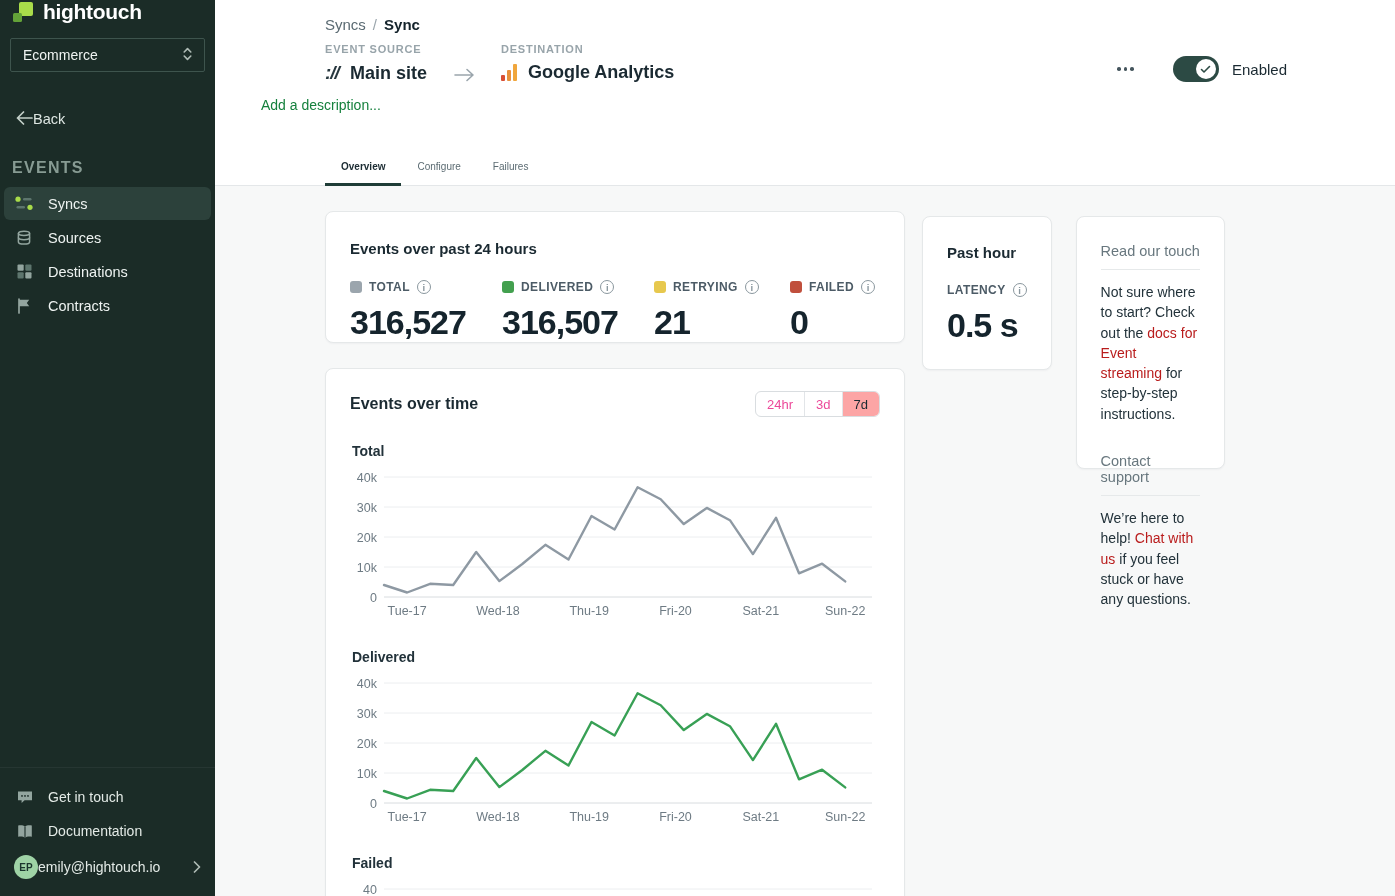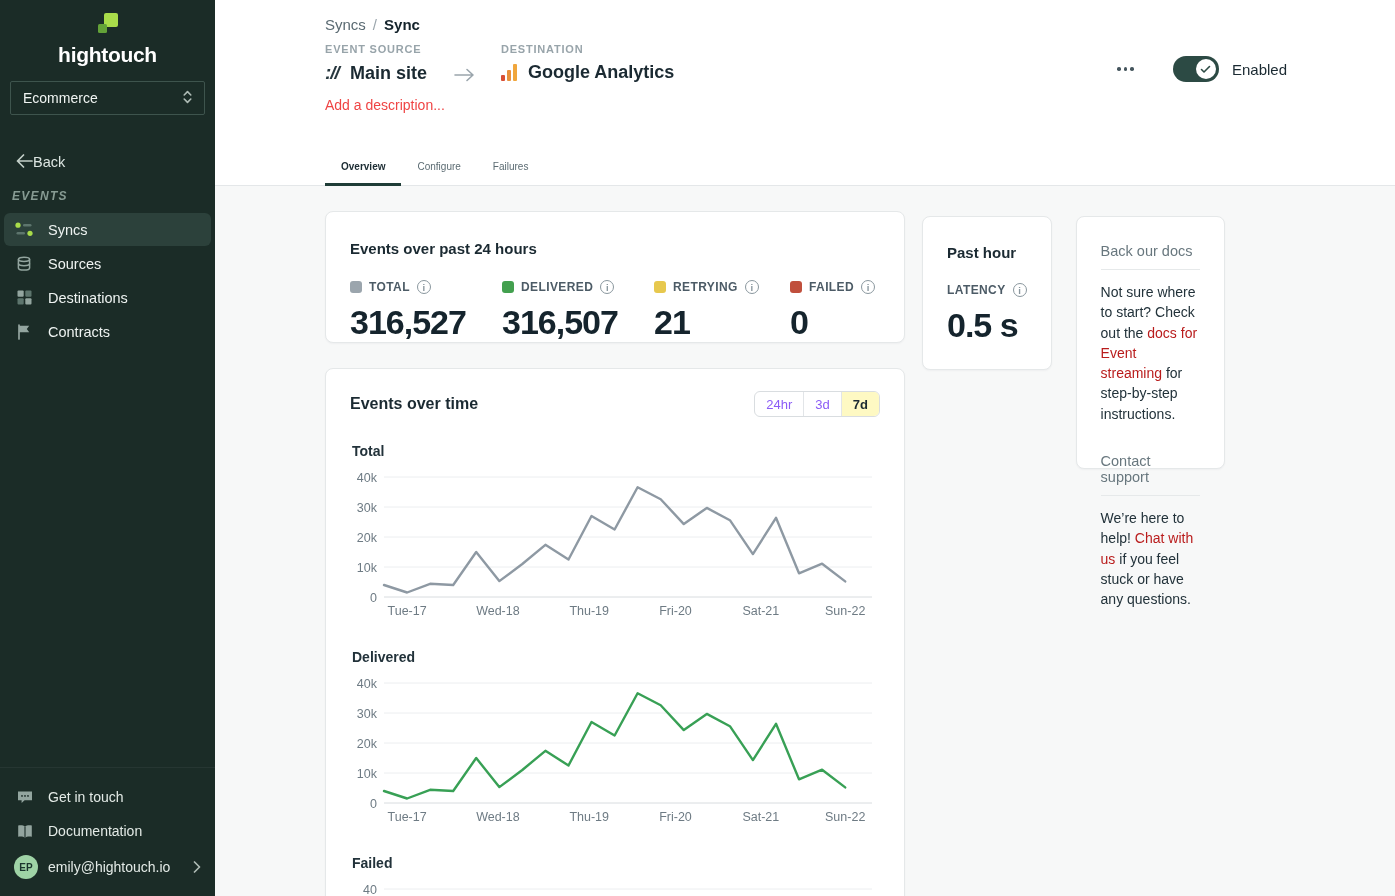--- a/index.html
+++ b/index.html
@@ -8,45 +8,45 @@
     font-family: "Liberation Sans", "DejaVu Sans", sans-serif;
     background:#f7f8f8; color:#1b2a32;
   }
   .app { display:flex; width:1395px; height:896px; }
 
   
   .sidebar {
     width:215px; flex-shrink:0; background:#1b2c27; color:#e9efec;
     display:flex; flex-direction:column; position:relative;
   }
-  .logo-row { display:flex; align-items:center; gap:9px; padding:12px 12px 14px;flex-direction:column; }
+  .logo-row { display:flex; align-items:center; gap:9px; padding:0 12px 14px; }
   .logo-mark { position:relative; width:22px; height:22px; flex-shrink:0; }
   .logo-mark .sq-big { position:absolute; top:1px; right:1px; width:14px; height:14px; background:#a9dc4a; border-radius:2px; }
   .logo-mark .sq-small { position:absolute; bottom:1px; left:1px; width:9px; height:9px; background:#63a238; border-radius:1.5px; }
   .logo-text { font-size:21px; font-weight:700; color:#ffffff; letter-spacing:-0.3px; }
 
   .workspace-select {
     margin:0 10px; height:34px; border:1px solid #3e544d; border-radius:2px;
     display:flex; align-items:center; justify-content:space-between;
     padding:0 12px; font-size:14px; color:#f0f4f2; cursor:pointer; background:transparent;
   }
   .back-row { display:flex; align-items:center; padding:0 16px; margin-top:36px; height:22px;
               font-size:14.5px; color:#dde6e2; cursor:pointer; }
-  .section-label { padding:0 12px; margin-top:16px; font-size:12px; font-weight:700;
-                   letter-spacing:1.3px; color:#879b93;font-style:italic; }
+  .section-label { padding:0 12px; margin-top:29px; font-size:16px; font-weight:700;
+                   letter-spacing:1.3px; color:#879b93; }
   .nav { margin-top:9px; }
   .nav-item { height:33px; margin:1px 4px; border-radius:6px; display:flex; align-items:center;
               gap:15px; padding:0 11px; font-size:14.5px; color:#eef3f1; cursor:pointer; }
   .nav-item.active { background:#2c413b; }
   .nav-icon { width:18px; display:flex; justify-content:center; flex-shrink:0; }
 
   .sidebar-footer { margin-top:auto; padding:12px 0 10px; border-top:1px solid rgba(255,255,255,0.05); }
   .footer-item { height:34px; display:flex; align-items:center; gap:14px; padding:0 16px;
                  font-size:14px; color:#e3eae6; cursor:pointer; }
-  .account-row { height:38px; display:flex; align-items:center; gap:10px; padding:0 14px;
+  .account-row { height:38px; display:flex; align-items:center; padding:0 14px;
                  font-size:14px; color:#e3eae6; cursor:pointer; }
   .avatar { width:24px; height:24px; border-radius:50%; background:#9fd3a6; color:#1b352d;
             font-size:10px; font-weight:700; display:flex; align-items:center; justify-content:center; flex-shrink:0; }
   .account-chevron { margin-left:auto; display:flex; }
 
   
   .main { flex:1; display:flex; flex-direction:column; min-width:0; }
   .topbar { background:#fff; height:186px; display:flex; flex-direction:column; flex-shrink:0; }
   .breadcrumb { padding:16px 0 0 110px; font-size:15px; display:flex; gap:7px; align-items:center; }
   .breadcrumb .parent { color:#5a6a72; cursor:pointer; }
@@ -61,21 +61,21 @@
   .ga-icon { display:flex; align-items:flex-end; gap:2px; height:17px; }
   .ga-icon i { display:block; width:4px; border-radius:1px; }
   .flow-arrow { margin:24px 26px 0; display:flex; }
   .controls { margin-left:auto; display:flex; align-items:center; gap:13px; margin-top:13px; }
   .more-btn { display:flex; gap:3px; padding:6px 8px; cursor:pointer; margin-right:18px; }
   .more-btn i { width:3.5px; height:3.5px; border-radius:50%; background:#45555d; }
   .toggle { width:46px; height:26px; border-radius:13px; background:#2c4a44; position:relative; cursor:pointer; flex-shrink:0; }
   .toggle .knob { position:absolute; right:3px; top:3px; width:20px; height:20px; border-radius:50%;
                   background:#fff; display:flex; align-items:center; justify-content:center; }
   .toggle-label { font-size:15px; color:#1b2a32; }
-  .description { margin-top:13px; padding-left:110px; font-size:14px; color:#ef4444; cursor:text; }
+  .description { margin-top:13px; padding-left:46px; font-size:14px; color:#15803d; cursor:text; }
 
   .tabs { margin-top:auto; border-bottom:1px solid #e4e7e9; padding-left:110px; display:flex; }
   .tab { padding:11px 16px 13px; font-size:10px; color:#5b6b72; position:relative; cursor:pointer; }
   .tab.active { color:#1c2c33; font-weight:700; }
   .tab.active::after { content:""; position:absolute; left:0; right:0; bottom:-1px; height:3px; background:#1f3d37; }
 
   
   .content { flex:1; padding:25px 0 0 110px; display:flex; gap:17px; overflow:hidden; }
   .col-left { width:580px; flex-shrink:0; display:flex; flex-direction:column; gap:25px; }
   .col-right { width:303px; flex-shrink:0; display:flex; flex-direction:row; gap:24px; margin-top:5px; }
@@ -93,24 +93,24 @@
   .info-icon::before { content:"i"; }
   .metric-value { margin-top:9px; font-size:34px; font-weight:700; letter-spacing:-1px; color:#15242d; }
 
   .past-hour-card { height:154px; padding:27px 24px 0; }
   .past-hour-card .metric-head { margin-top:22px; }
 
   .events-card { padding:22px 24px 30px; }
   .events-head { display:flex; align-items:center; justify-content:space-between; }
   .events-title { font-size:16px; font-weight:700; color:#1b2a32; }
   .segmented { display:flex; border:1px solid #d9dde0; border-radius:6px; overflow:hidden; height:26px; background:#fff; }
-  .segment { padding:0 11px; font-size:13px; color:#8b5cf6; display:flex; align-items:center;
+  .segment { padding:0 11px; font-size:13px; color:#ec4899; display:flex; align-items:center;
              border-left:1px solid #e2e5e8; cursor:pointer; }
   .segment:first-child { border-left:none; }
-  .segment.active { background:#fef9c3; color:#1b2a32; font-weight:700; }
+  .segment.active { background:#fca5a5; color:#1b2a32; font-weight:400; }
   .chart-section { margin-top:26px; }
   .chart-section:first-of-type { margin-top:25px; }
   .chart-section-title { font-size:14px; font-weight:700; color:#22323a; margin:0 0 8px 2px; }
 
   .docs-card { height:253px; padding:26px 24px 0; }
   .docs-section + .docs-section { margin-top:29px; }
   .docs-section-title { font-size:14.5px; font-weight:400; color:#68777e; }
   .docs-hr { border:none; border-top:1px solid #e6e9ea; margin:10px 0 12px; }
   .docs-text { font-size:14px; line-height:1.45; color:#22323a; }
   .docs-text a { color:#b91c1c; text-decoration:none; cursor:pointer; }
@@ -404,21 +404,21 @@
           <h2 class="card-title">Past hour</h2>
           <div class="metric-head">
             <span class="metric-label">LATENCY</span>
             <i class="info-icon"></i>
           </div>
           <div class="metric-value">0.5 s</div>
         </section>
 
         <section class="card docs-card">
           <div class="docs-section">
-            <div class="docs-section-title">Back our docs</div>
+            <div class="docs-section-title">Read our touch</div>
             <hr class="docs-hr">
             <p class="docs-text"><span>Not sure where to start? Check out the </span><a>docs for Event streaming</a><span> for step-by-step instructions.</span></p>
           </div>
           <div class="docs-section">
             <div class="docs-section-title">Contact support</div>
             <hr class="docs-hr">
             <p class="docs-text"><span>We’re here to help! </span><a>Chat with us</a><span> if you feel stuck or have any questions.</span></p>
           </div>
         </section>
 

